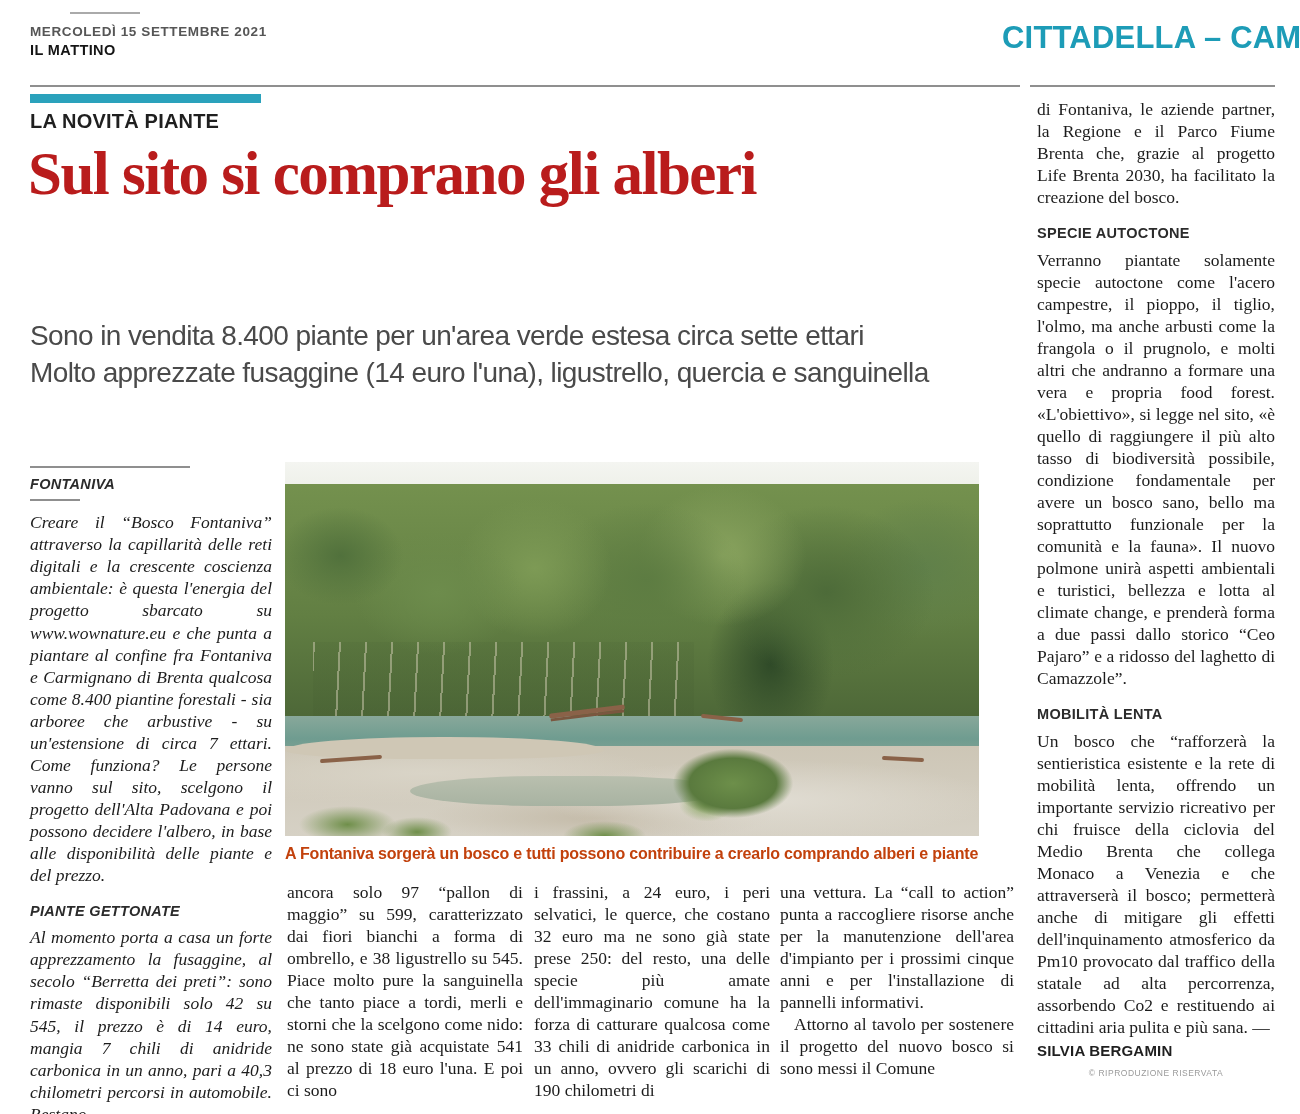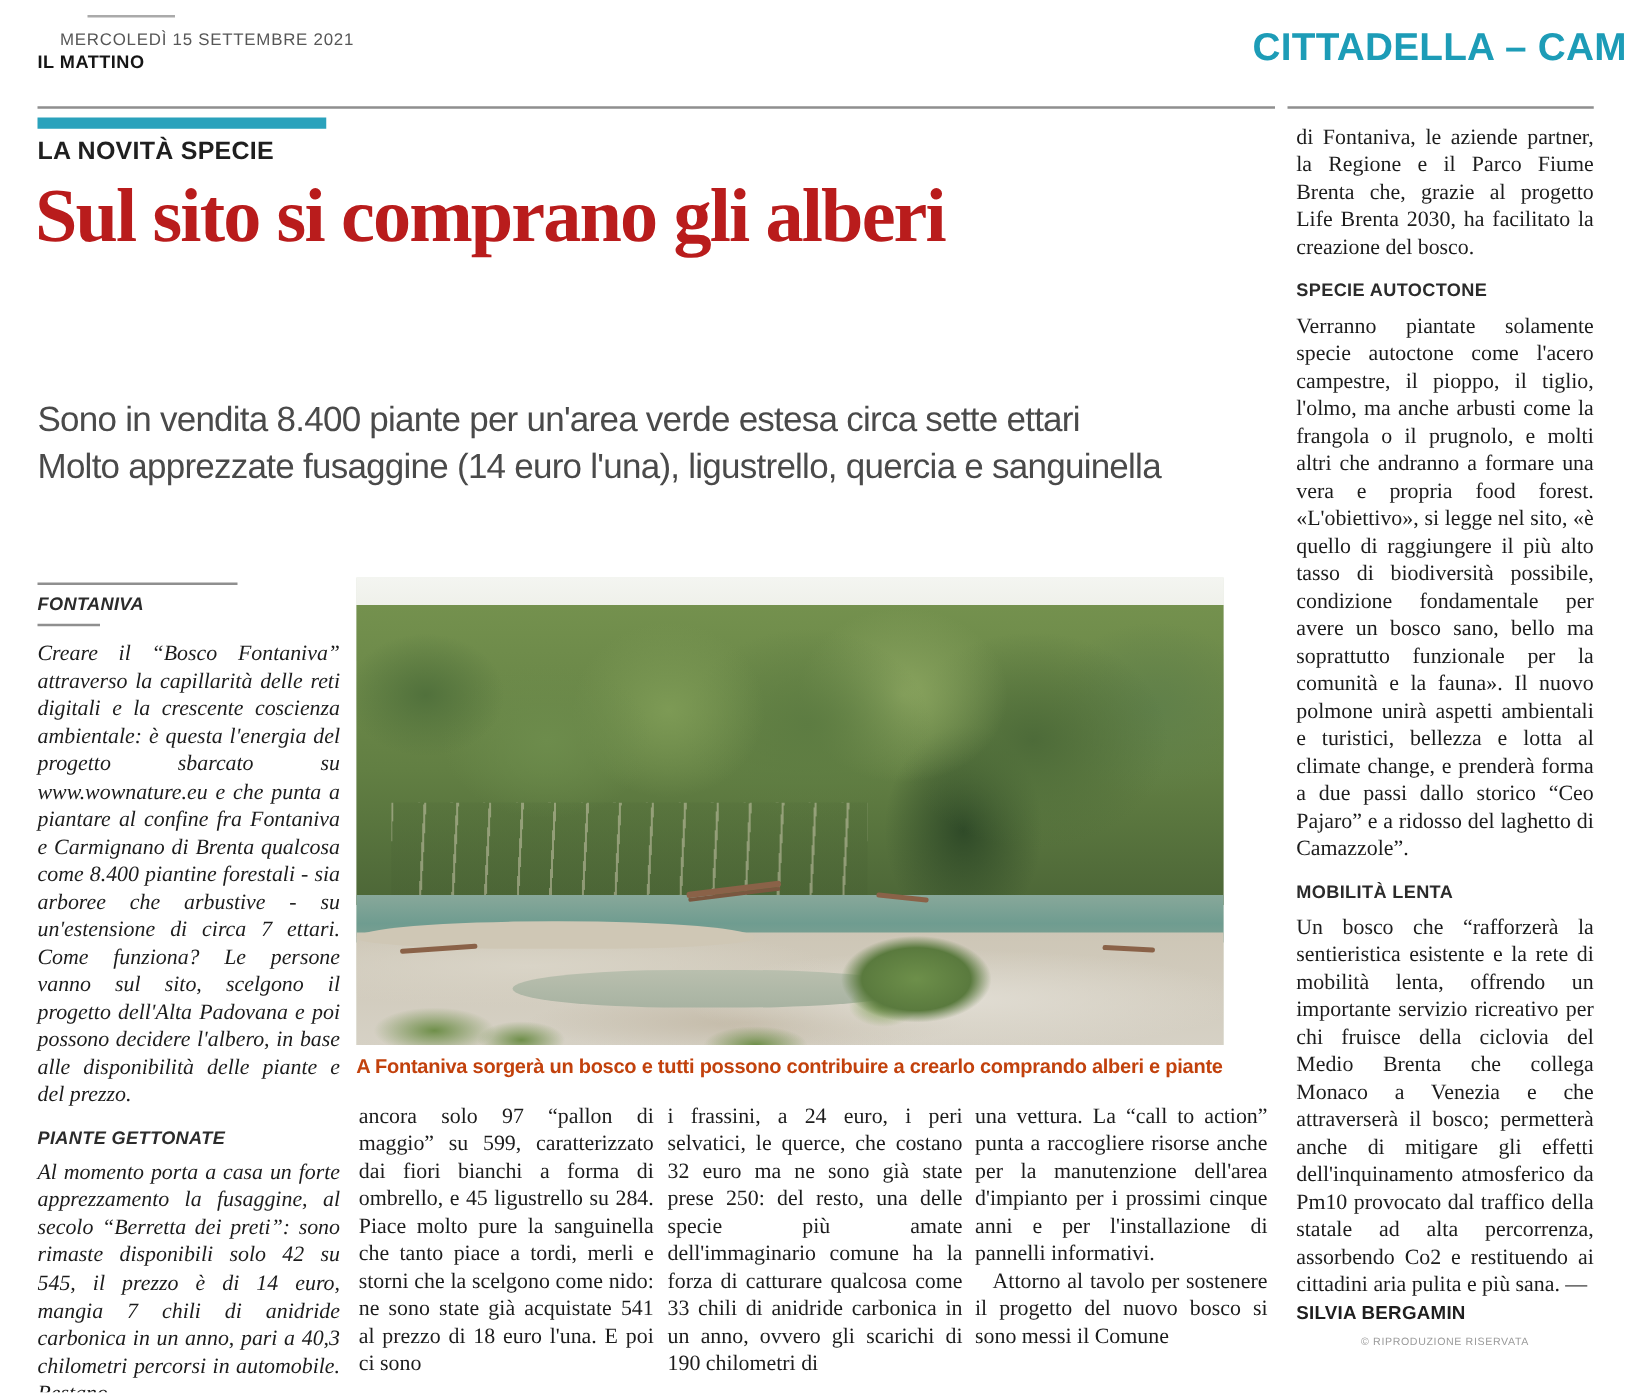--- a/index.html
+++ b/index.html
@@ -4,21 +4,21 @@
 <style>
   html,body{margin:0;padding:0;background:#ffffff;}
   #page{
     position:relative;width:1300px;height:1114px;background:#fff;overflow:hidden;
     font-family:"Liberation Serif",serif;color:#1d1d1d;
   }
   .sans{font-family:"Liberation Sans",sans-serif;}
 
   
   #top-rule{position:absolute;left:70px;top:12px;width:70px;height:2px;background:#aaa;}
-  #date-line{position:absolute;left:48px;top:24px;font-size:13.5px;color:#565656;letter-spacing:.6px;font-weight:normal;}
+  #date-line{position:absolute;left:30px;top:24px;font-size:13.5px;color:#565656;letter-spacing:.6px;font-weight:bold;}
   #masthead{position:absolute;left:30px;top:42px;font-size:14.5px;color:#151515;letter-spacing:.4px;font-weight:bold;}
   #section-header{position:absolute;left:1002px;top:20px;width:298px;overflow:hidden;white-space:nowrap;
     font-size:31px;font-weight:bold;color:#1d9cb7;letter-spacing:.2px;}
   .hairline{position:absolute;top:85px;height:2px;background:#8f8f8f;}
   #hairline-left{left:30px;width:990px;}
   #hairline-right{left:1030px;width:245px;}
   #accent-bar{position:absolute;left:30px;top:94px;width:231px;height:9px;background:#2aa2bc;}
   #article-kicker{position:absolute;left:30px;top:110px;font-size:20px;font-weight:bold;color:#1f1f1f;letter-spacing:.2px;}
 
   
@@ -102,21 +102,21 @@
 <div id="page">
 
   <div id="top-rule"></div>
   <div id="date-line" class="sans">MERCOLEDÌ 15 SETTEMBRE 2021</div>
   <div id="masthead" class="sans">IL MATTINO</div>
   <div id="section-header" class="sans">CITTADELLA – CAMPO</div>
 
   <div id="hairline-left" class="hairline"></div>
   <div id="hairline-right" class="hairline"></div>
   <div id="accent-bar"></div>
-  <div id="article-kicker" class="sans">LA NOVITÀ SPECIE</div>
+  <div id="article-kicker" class="sans">LA NOVITÀ PIANTE</div>
 
   <div id="headline">
     <div>Sul sito si comprano gli alberi</div>
   </div>
 
   <div id="standfirst" class="sans">
     <div>Sono in vendita 8.400 piante per un'area verde estesa circa sette ettari</div>
     <div>Molto apprezzate fusaggine (14 euro l'una), ligustrello, quercia e sanguinella</div>
   </div>
 
@@ -144,21 +144,21 @@
     <div id="wood3" class="driftwood"></div>
     <div id="wood4" class="driftwood"></div>
     <div id="photo-bush"></div>
     <div id="sprig1" class="sprig"></div>
     <div id="sprig2" class="sprig"></div>
     <div id="sprig3" class="sprig"></div>
   </div>
   <div id="caption">A Fontaniva sorgerà un bosco e tutti possono contribuire a crearlo comprando alberi e piante</div>
 
   <div id="col2" class="col">
-    <p class="para">ancora solo 97 “pallon di maggio” su 599, caratterizzato dai fiori bianchi a forma di ombrello, e 45 ligustrello su 284. Piace molto pure la sanguinella che tanto piace a tordi, merli e storni che la scelgono come nido: ne sono state già acquistate 541 al prezzo di 18 euro l'una. E poi ci sono</p>
+    <p class="para">ancora solo 97 “pallon di maggio” su 599, caratterizzato dai fiori bianchi a forma di ombrello, e 38 ligustrello su 545. Piace molto pure la sanguinella che tanto piace a tordi, merli e storni che la scelgono come nido: ne sono state già acquistate 541 al prezzo di 18 euro l'una. E poi ci sono</p>
   </div>
 
   <div id="col3" class="col">
     <p class="para">i frassini, a 24 euro, i peri selvatici, le querce, che costano 32 euro ma ne sono già state prese 250: del resto, una delle specie più amate dell'immaginario comune ha la forza di catturare qualcosa come 33 chili di anidride carbonica in un anno, ovvero gli scarichi di 190 chilometri di</p>
   </div>
 
   <div id="col4" class="col">
     <p class="para">una vettura. La “call to action” punta a raccogliere risorse anche per la manutenzione dell'area d'impianto per i prossimi cinque anni e per l'installazione di pannelli informativi.</p>
     <p class="para">Attorno al tavolo per sostenere il progetto del nuovo bosco si sono messi il Comune</p>
   </div>

